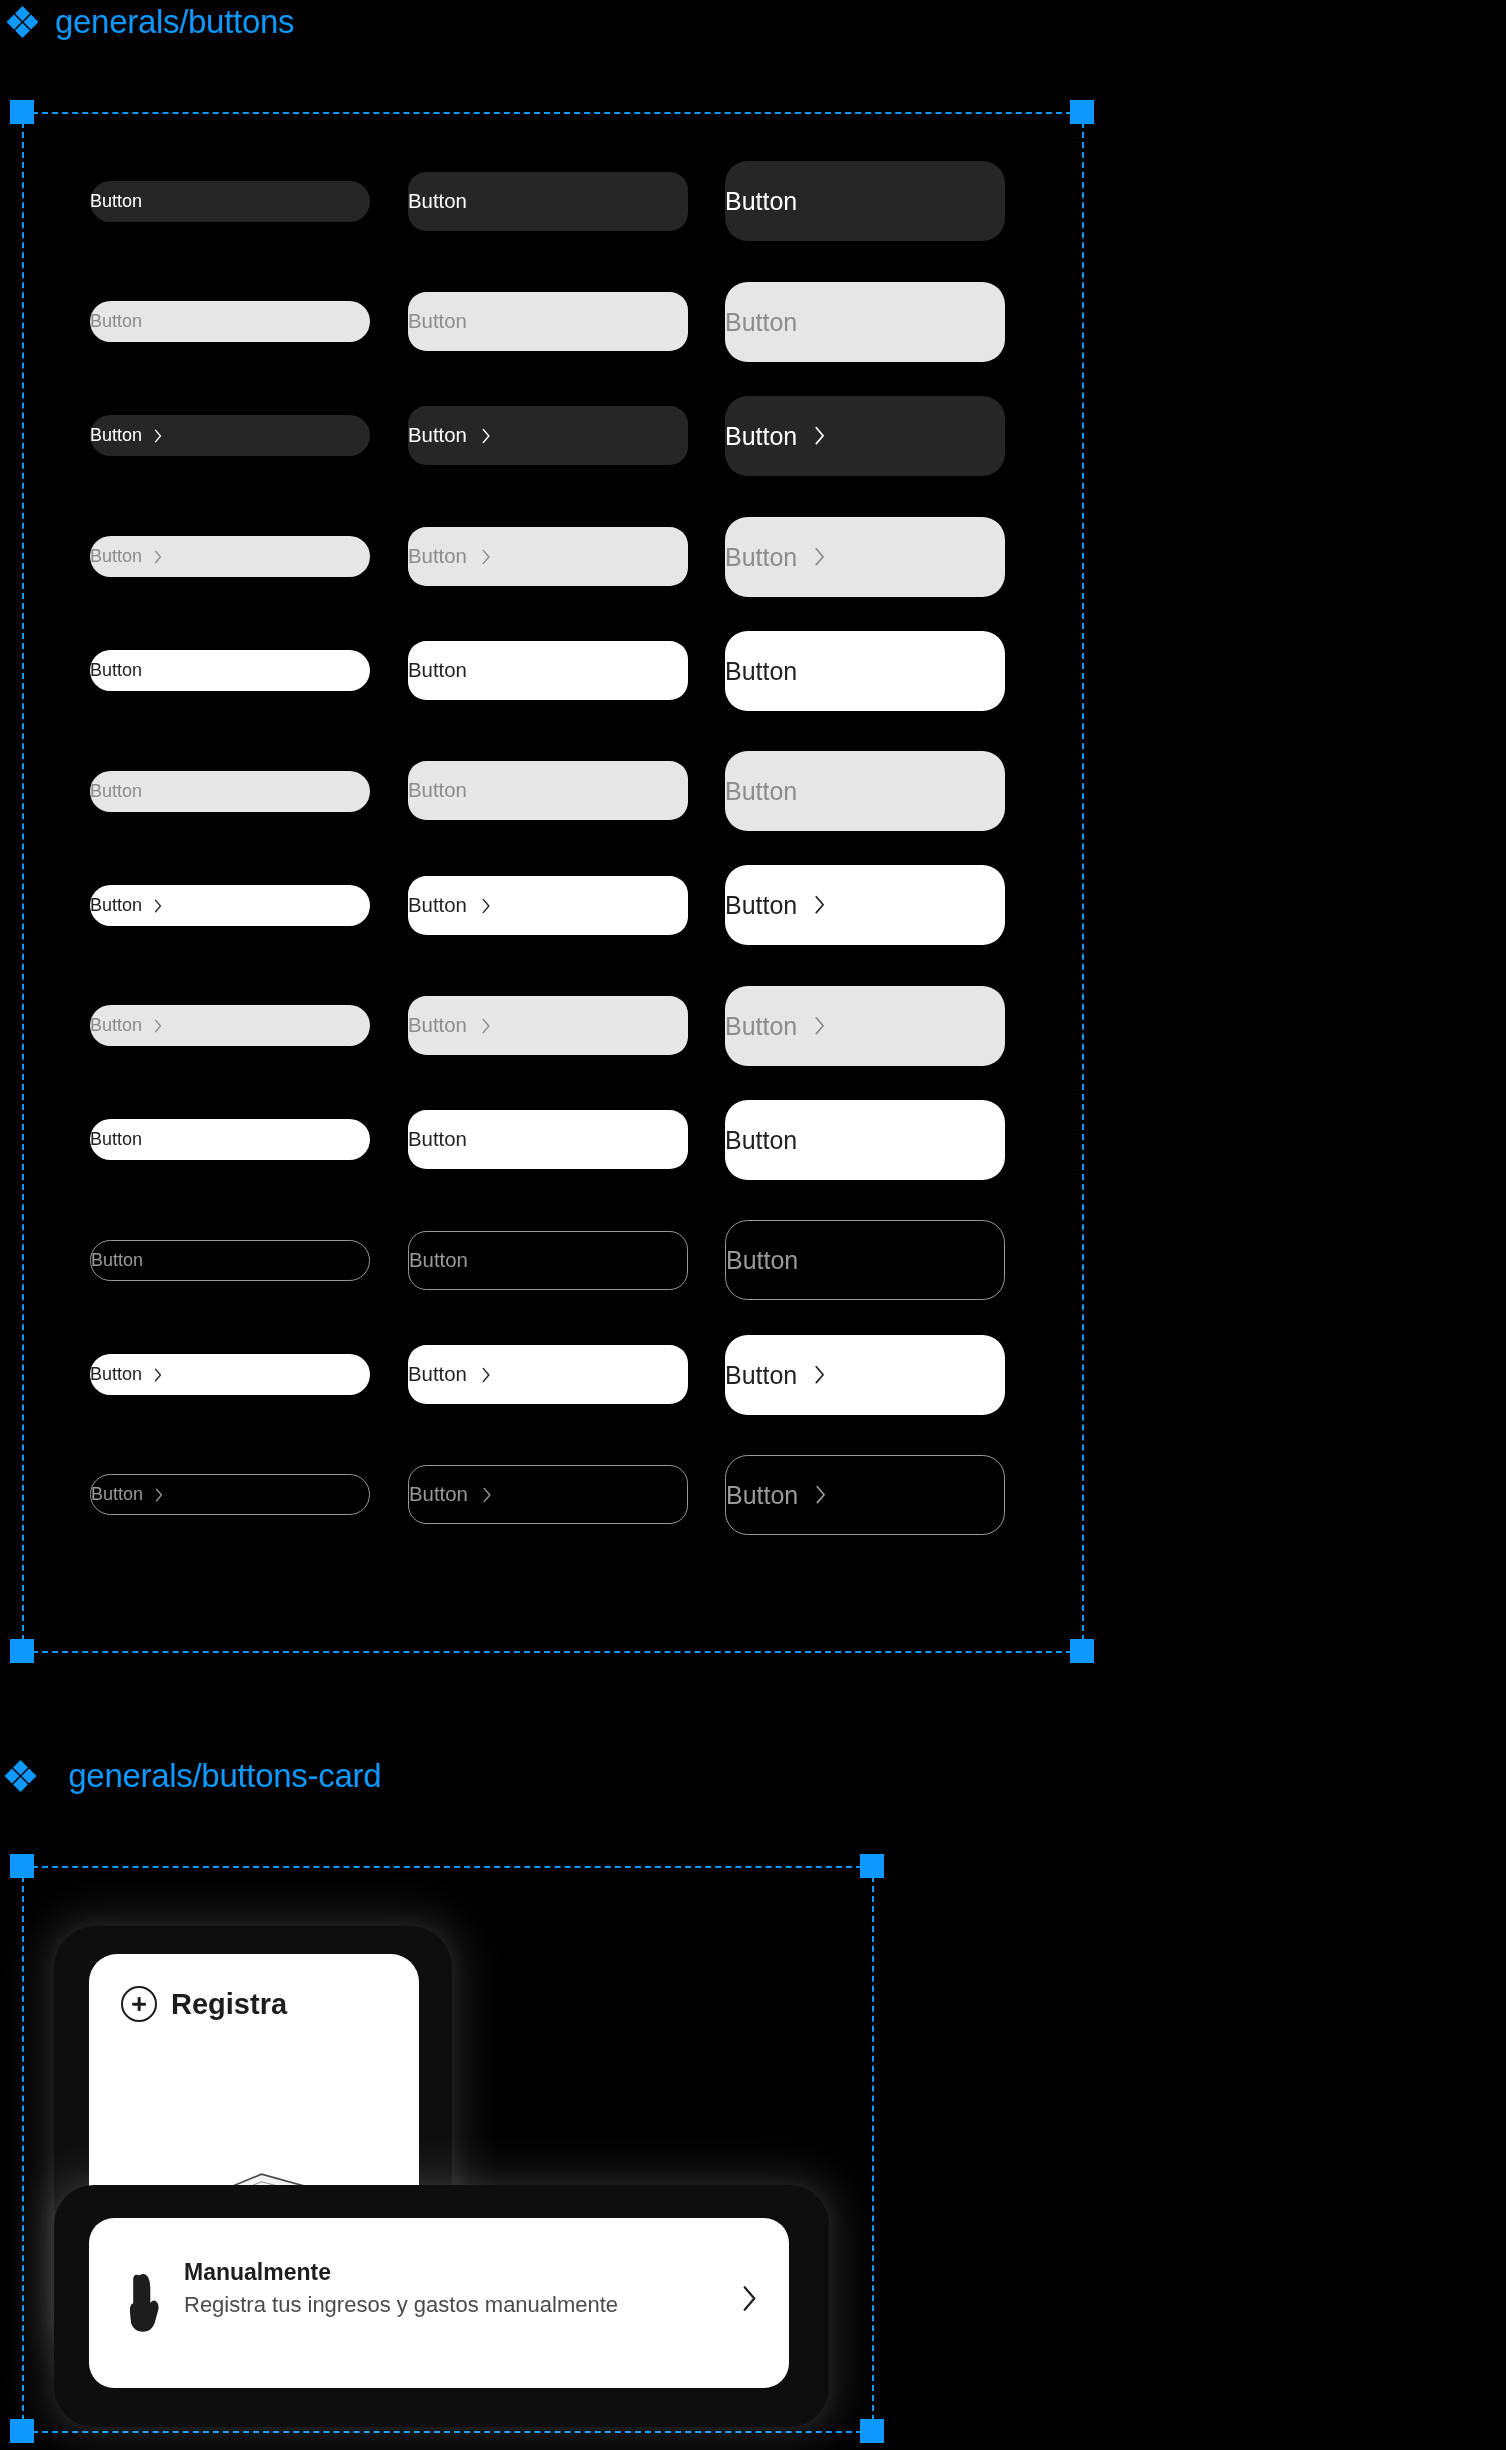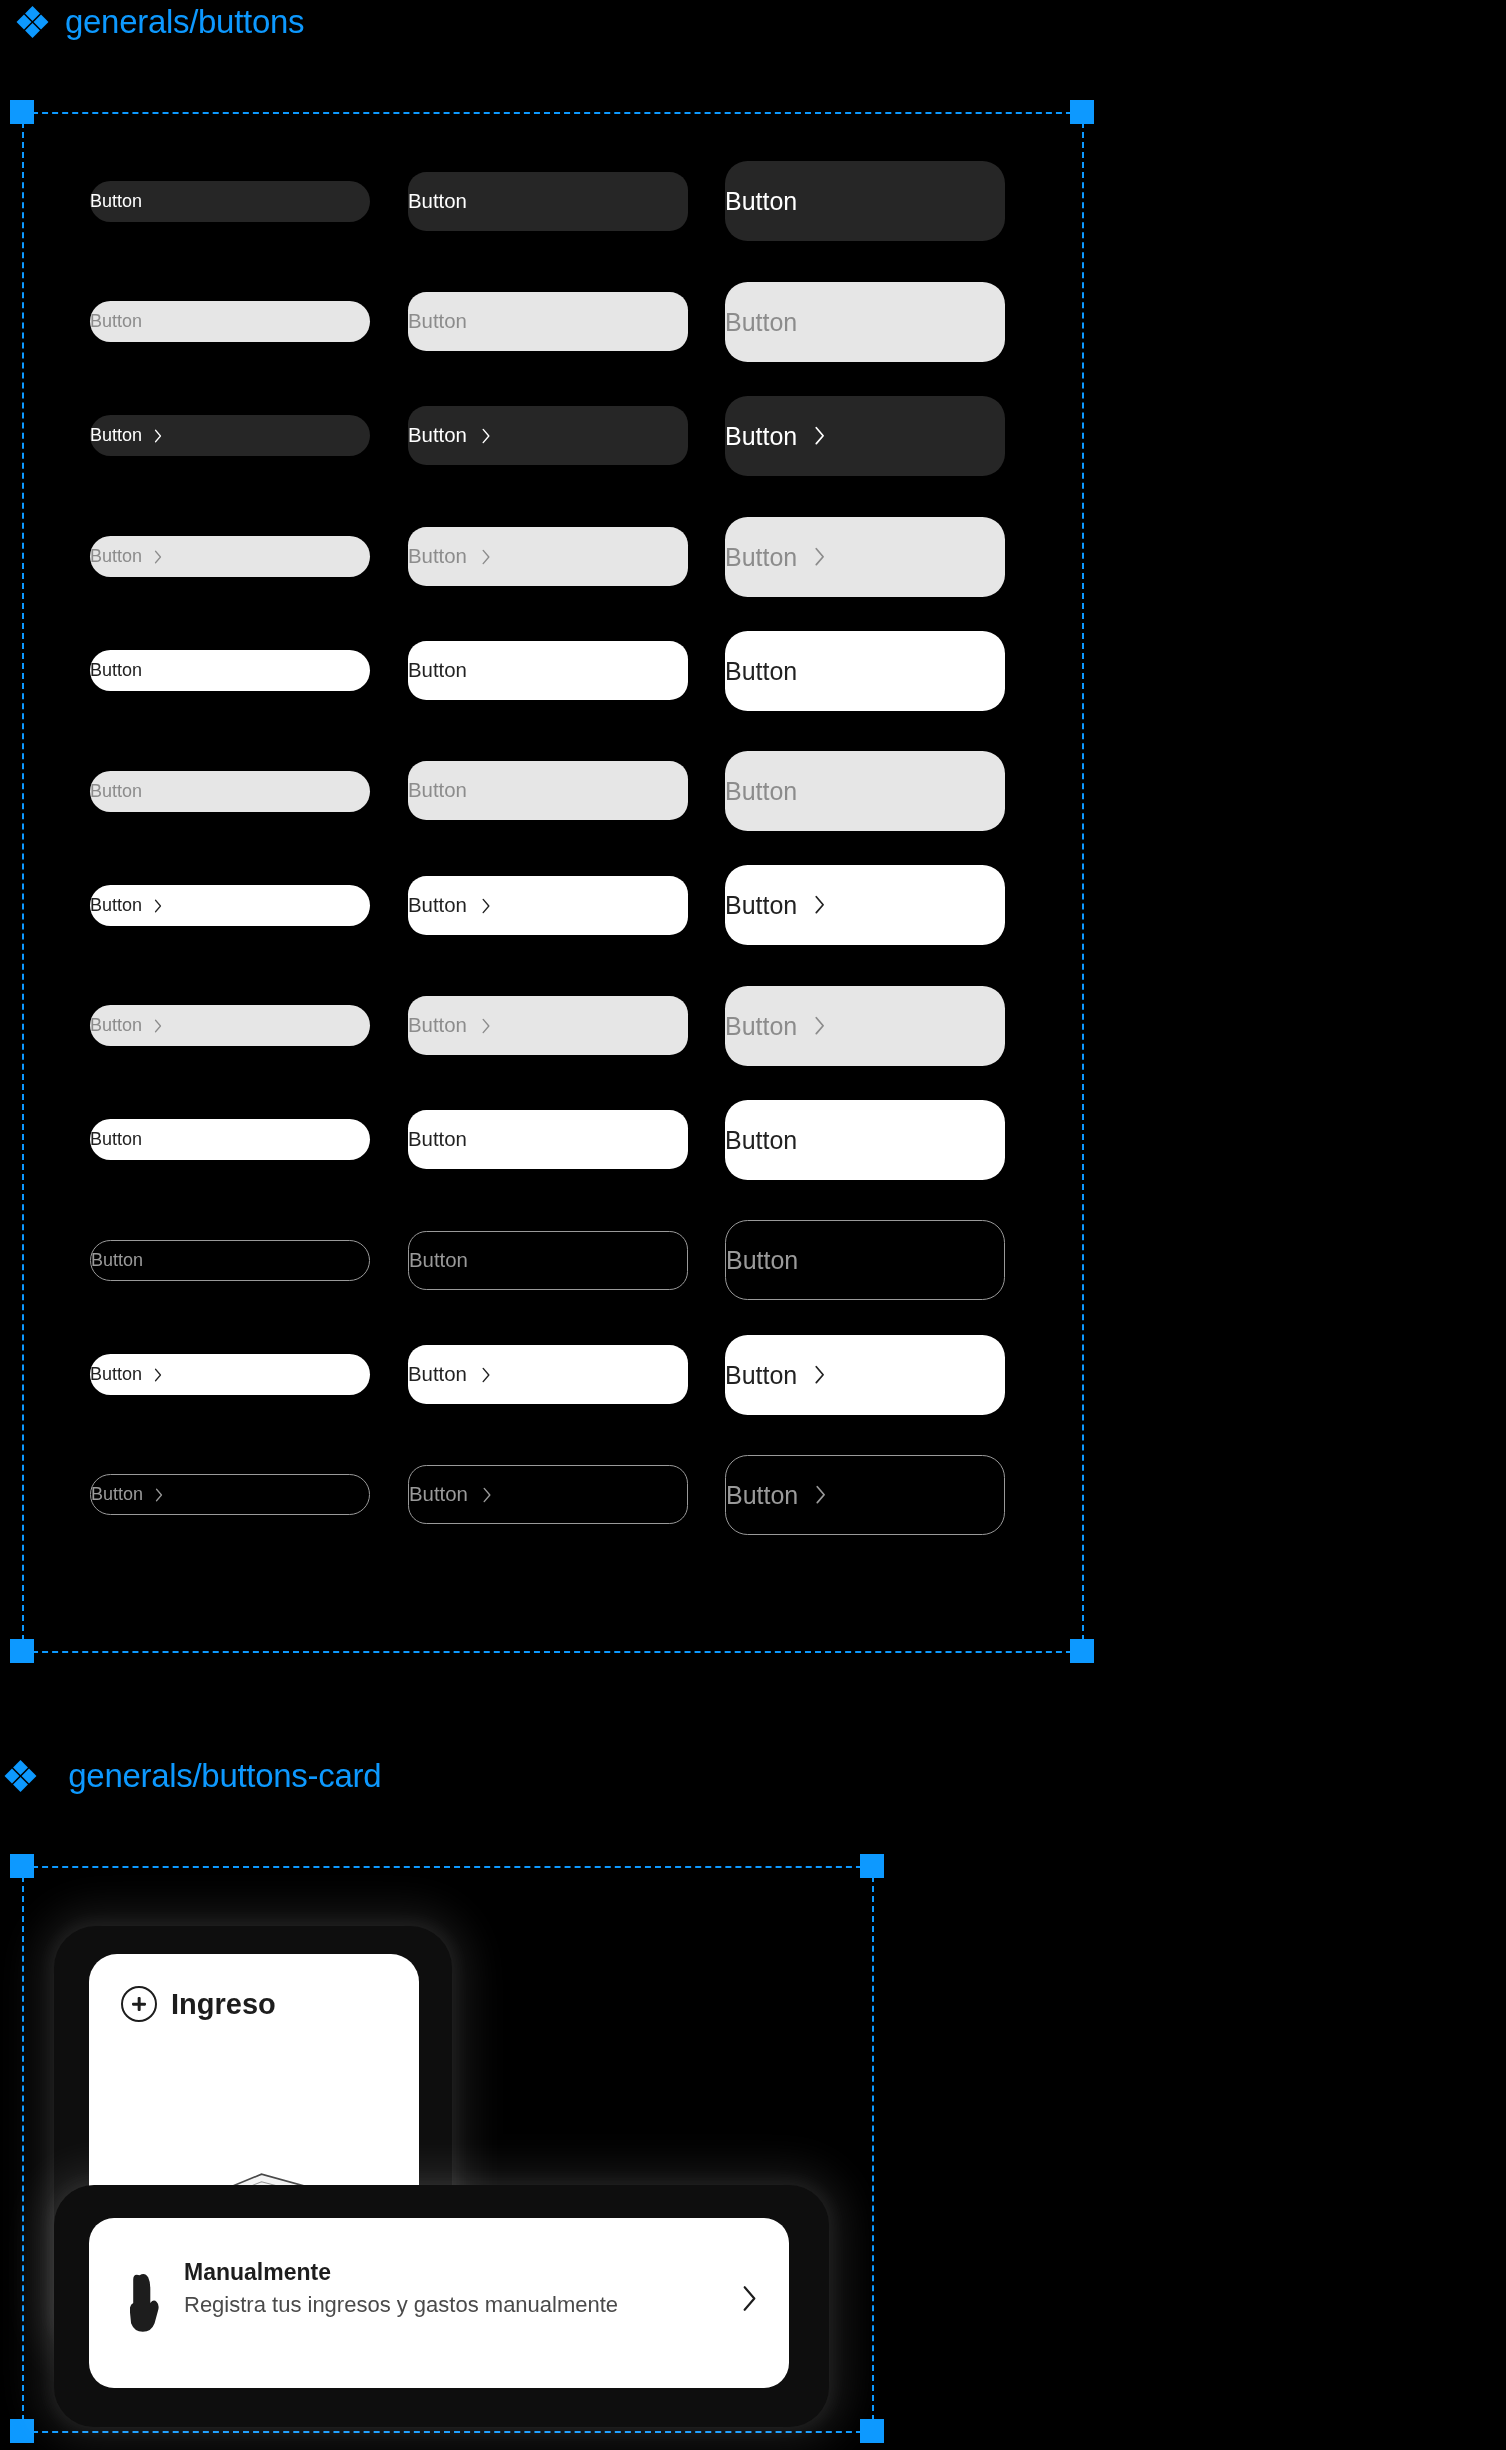--- a/index.html
+++ b/index.html
@@ -93,21 +93,21 @@
   .hand-icon svg{display:block;}
   .manual-text{position:absolute;}
   .manual-title{font-size:23px;font-weight:700;color:#1d1d1d;line-height:1.05;}
   .manual-sub{font-size:22px;color:#4a4a4a;line-height:1.2;margin-top:7.5px;}
   .manual-chev{position:absolute;}
   .manual-chev svg{display:block;}
 </style>
 </head>
 <body>
 
-<div class="comp-header" style="left:16px;top:5.4px;">
+<div class="comp-header" style="left:6px;top:5.4px;">
   <span class="comp-glyph">
     <svg viewBox="0 0 62 62">
       <path d="M31 2 L45 16 L31 30 L17 16 Z" fill="#0d99ff"></path>
       <path d="M15 18 L29 32 L15 46 L1 32 Z" fill="#0d99ff"></path>
       <path d="M47 18 L61 32 L47 46 L33 32 Z" fill="#0d99ff"></path>
       <path d="M31 34 L45 48 L31 62 L17 48 Z" fill="#0d99ff"></path>
     </svg>
   </span>
   <span class="comp-title">generals/buttons</span>
 </div>
@@ -346,21 +346,21 @@
   <div class="sel-handle" style="left:-12px;top:553px;"></div>
   <div class="sel-handle" style="left:838px;top:553px;"></div>
 </div>
 
 <div class="card-area" style="left:0;top:0;width:1507px;height:2450px;">
 
   <div class="glow" style="left:54px;top:1926px;width:398px;height:425px;"></div>
   <div class="card card-ingreso" style="left:89px;top:1954px;width:330px;height:372px;">
     <div class="card-head" style="left:32px;top:32px;">
       <span class="plus-circle"></span>
-      <span class="t">Ingreso</span>
+      <span class="t">Registra</span>
     </div>
     <div class="money" style="left:10.8px;top:161px;width:323px;height:211px;">
       <svg viewBox="0 0 600 392" width="323" height="211">
         <defs>
           <linearGradient id="billg" x1="0" y1="0" x2="1" y2="1">
             <stop offset="0%" stop-color="#ffffff"></stop>
             <stop offset="100%" stop-color="#d9d9d9"></stop>
           </linearGradient>
           <linearGradient id="sideg" x1="0" y1="0" x2="0" y2="1">
             <stop offset="0%" stop-color="#cfcfcf"></stop>

